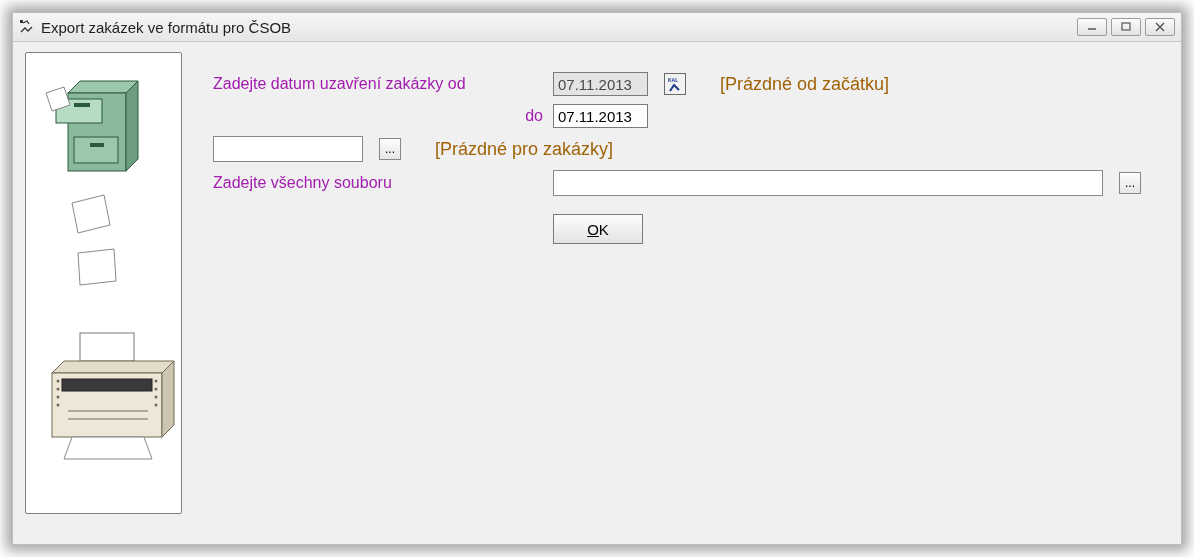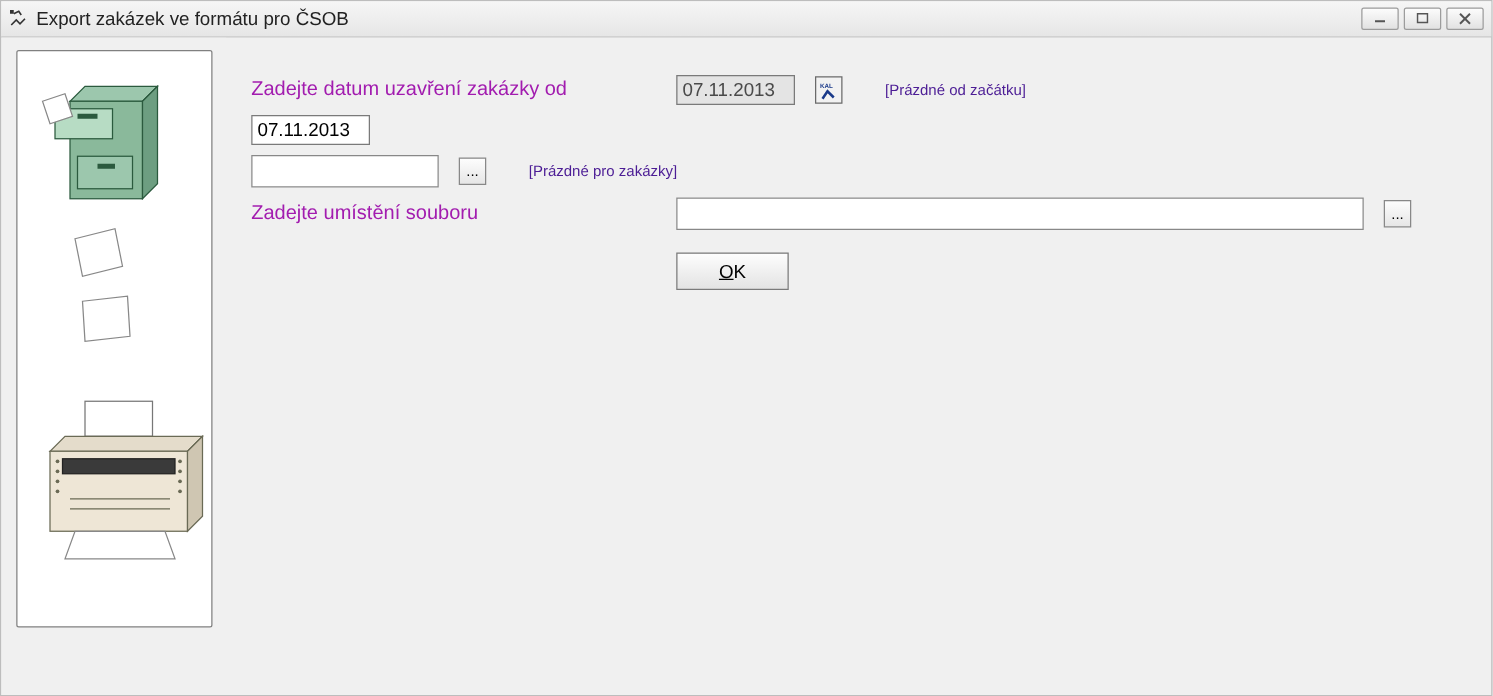--- a/index.html
+++ b/index.html
@@ -6,21 +6,21 @@
     margin: 0;
     padding: 0;
     font-family: "Segoe UI", Tahoma, sans-serif;
     font-size: 15px;
     background: #fff;
   }
   .shadow-frame {
     width: 1194px;
     height: 557px;
     box-sizing: border-box;
-    padding: 0;
+    padding: 12px;
     background: #fff;
     position: relative;
   }
   .window {
     width: 100%;
     height: 100%;
     background: #f0f0f0;
     border: 1px solid #bdbdbd;
     box-shadow: 0 0 12px 6px rgba(0,0,0,0.35);
     display: flex;
@@ -111,22 +111,22 @@
   .label-col.right {
     text-align: right;
   }
   .field-col {
     display: flex;
     align-items: center;
     gap: 16px;
   }
   .hint {
     margin-left: 18px;
-    font-size: 12px;
-    color: #4c1d95;
+    font-size: 18px;
+    color: #a16207;
   }
   input[type=text].date1 {
     width: 95px;
     height: 24px;
     border: 1px solid #7a7a7a;
     background: #e4e4e4;
     padding: 0 4px;
     font-size: 15px;
     color: #4a4a4a;
     box-sizing: border-box;
@@ -308,36 +308,37 @@
               <svg width="18" height="18" viewBox="0 0 18 18">
                 <text x="2" y="7" font-size="5" font-weight="bold" fill="#1a3a8a">KAL</text>
                 <path d="M4 16 L8 10 L13 15" stroke="#1a3a8a" stroke-width="2" fill="none"></path>
               </svg>
             </div>
             <span class="hint">[Prázdné od začátku]</span>
           </div>
         </div>
 
         <div class="form-row">
+          <div class="label-col right">do</div>
           <div class="field-col">
             <input type="text" class="date2" value="07.11.2013" style="">
           </div>
         </div>
 
         <div class="form-row">
           <div class="field-col">
             <input type="text" class="ic" value="" style="">
             <div class="mini-btn">...</div>
             <span class="hint">[Prázdné pro zakázky]</span>
           </div>
         </div>
 
 
         <div class="form-row">
-          <div class="label-col">Zadejte umístění souboru</div>
+          <div class="label-col">Zadejte všechny souboru</div>
           <div class="field-col">
             <input type="text" class="path" value="" style="">
             <div class="mini-btn">...</div>
           </div>
         </div>
 
         <div class="button-row">
           <div class="dlg-btn">
             <span><span class="ul">O</span><span>K</span></span>
           </div>

